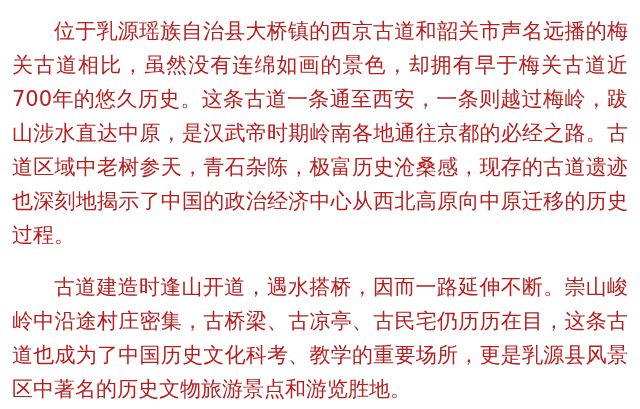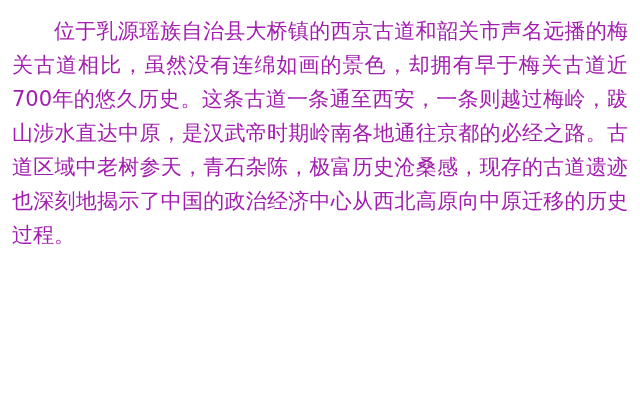--- a/index.html
+++ b/index.html
@@ -14,32 +14,33 @@
     overflow: hidden;
   }
   .page {
     box-sizing: border-box;
     width: 640px;
     height: 409px;
     padding: 14px 12px 10px 12px;
     background: #ffffff;
   }
   .para {
-    color: #a21caf;
+    color: #b91c1c;
     font-size: 21px;
     line-height: 34px;
     text-align: justify;
     text-justify: inter-ideograph;
     text-indent: 2em;
     margin: 0;
     letter-spacing: 0px;
     font-family: "DejaVu Sans", "Liberation Sans", sans-serif;
   }
   .para + .para {
     margin-top: 18px;
   }
 </style>
 </head>
 <body>
 
 <div class="page">
   <p class="para">位于乳源瑶族自治县大桥镇的西京古道和韶关市声名远播的梅关古道相比，虽然没有连绵如画的景色，却拥有早于梅关古道近700年的悠久历史。这条古道一条通至西安，一条则越过梅岭，跋山涉水直达中原，是汉武帝时期岭南各地通往京都的必经之路。古道区域中老树参天，青石杂陈，极富历史沧桑感，现存的古道遗迹也深刻地揭示了中国的政治经济中心从西北高原向中原迁移的历史过程。</p>
+  <p class="para">古道建造时逢山开道，遇水搭桥，因而一路延伸不断。崇山峻岭中沿途村庄密集，古桥梁、古凉亭、古民宅仍历历在目，这条古道也成为了中国历史文化科考、教学的重要场所，更是乳源县风景区中著名的历史文物旅游景点和游览胜地。</p>
 </div>
 
 </body></html>

